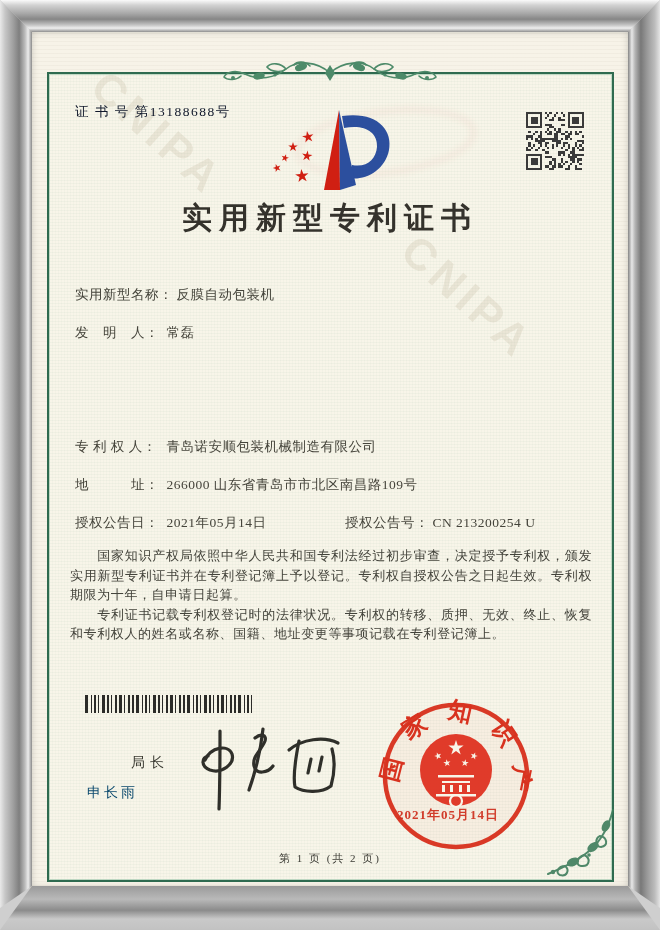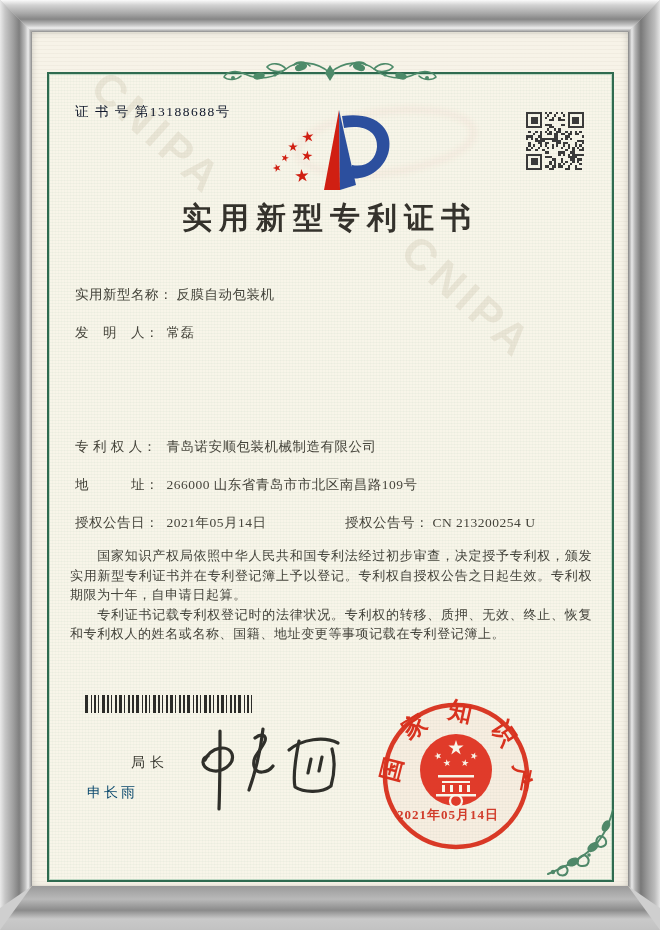--- a/index.html
+++ b/index.html
@@ -436,19 +436,20 @@
       <rect x="72" y="87" width="3" height="7" fill="#f8f5e9"></rect>
       <rect x="81" y="87" width="3" height="7" fill="#f8f5e9"></rect>
       <rect x="89" y="87" width="3" height="7" fill="#f8f5e9"></rect>
       <rect x="58" y="96" width="40" height="2.5" fill="#f8f5e9"></rect>
       <circle cx="78" cy="103" r="6" fill="none" stroke="#f8f5e9" stroke-width="2.2"></circle>
     </g>
   </svg>
 
   <div id="seal-date" class="abs">2021年05月14日</div>
 
+  <div id="page-info" class="abs">第 1 页 (共 2 页)</div>
   <div id="cont-note" class="abs">其他事项参见续页</div>
 
   <div class="rail rail-top"></div>
   <div class="rail rail-left"></div>
   <div class="rail rail-right"></div>
   <div class="rail rail-bottom"></div>
 </div>
 
 </body></html>

